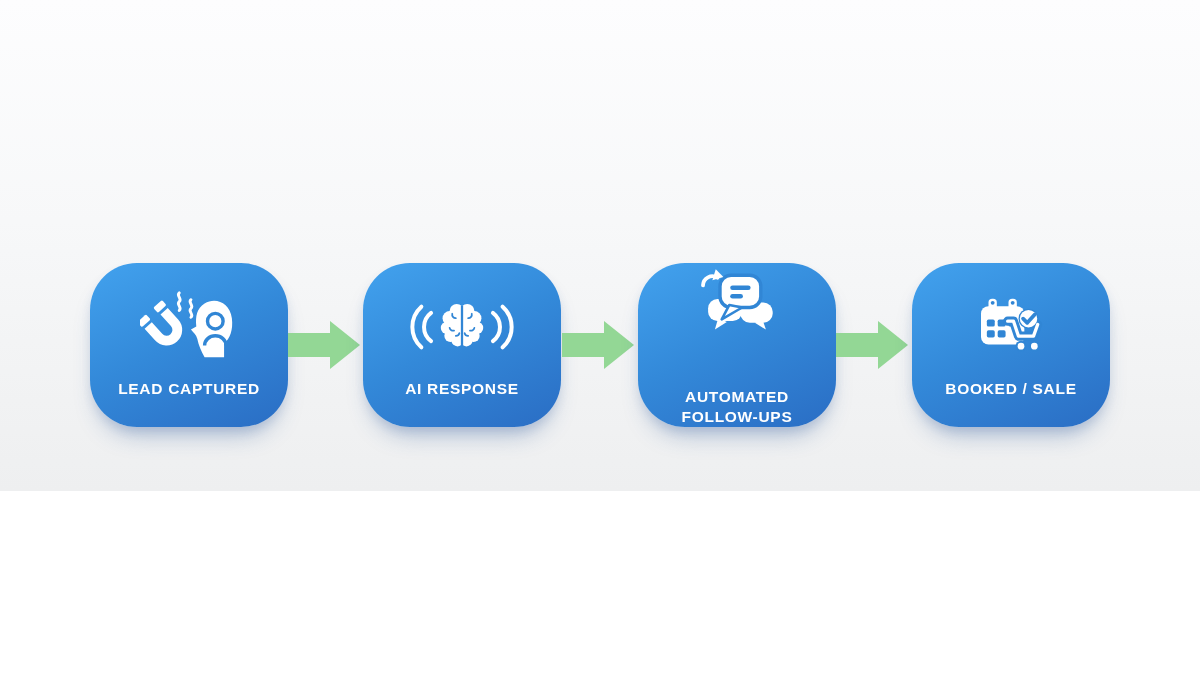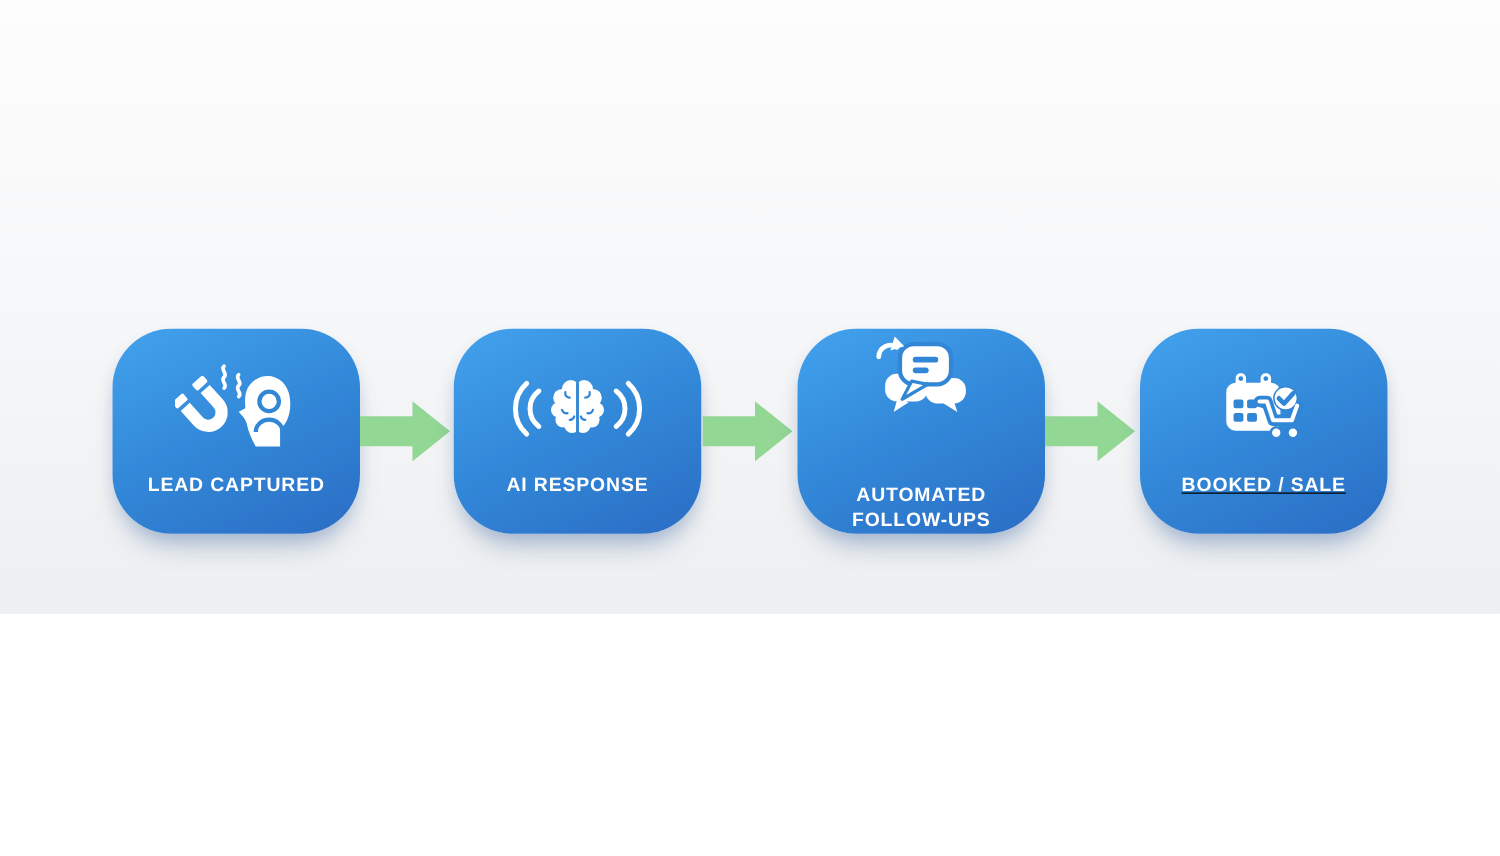--- a/index.html
+++ b/index.html
@@ -22,21 +22,21 @@
     box-shadow: 0 16px 24px -10px rgba(45, 90, 155, 0.40),
                 0 5px 10px rgba(45, 90, 155, 0.10);
     display: flex;
     flex-direction: column;
     align-items: center;
     justify-content: center;
   }
   .box-1 { left: 90px; }
   .box-2 { left: 363px; }
   .box-3 { left: 638px; justify-content: space-between; }
-  .box-4 { left: 912px; text-decoration: underline; }
+  .box-4 { left: 912px; }
   .icon-slot {
     height: 72px;
     display: flex;
     align-items: center;
     justify-content: center;
   }
   .step-label {
     margin-top: 16px;
     color: #ffffff;
     font-size: 15.5px;

